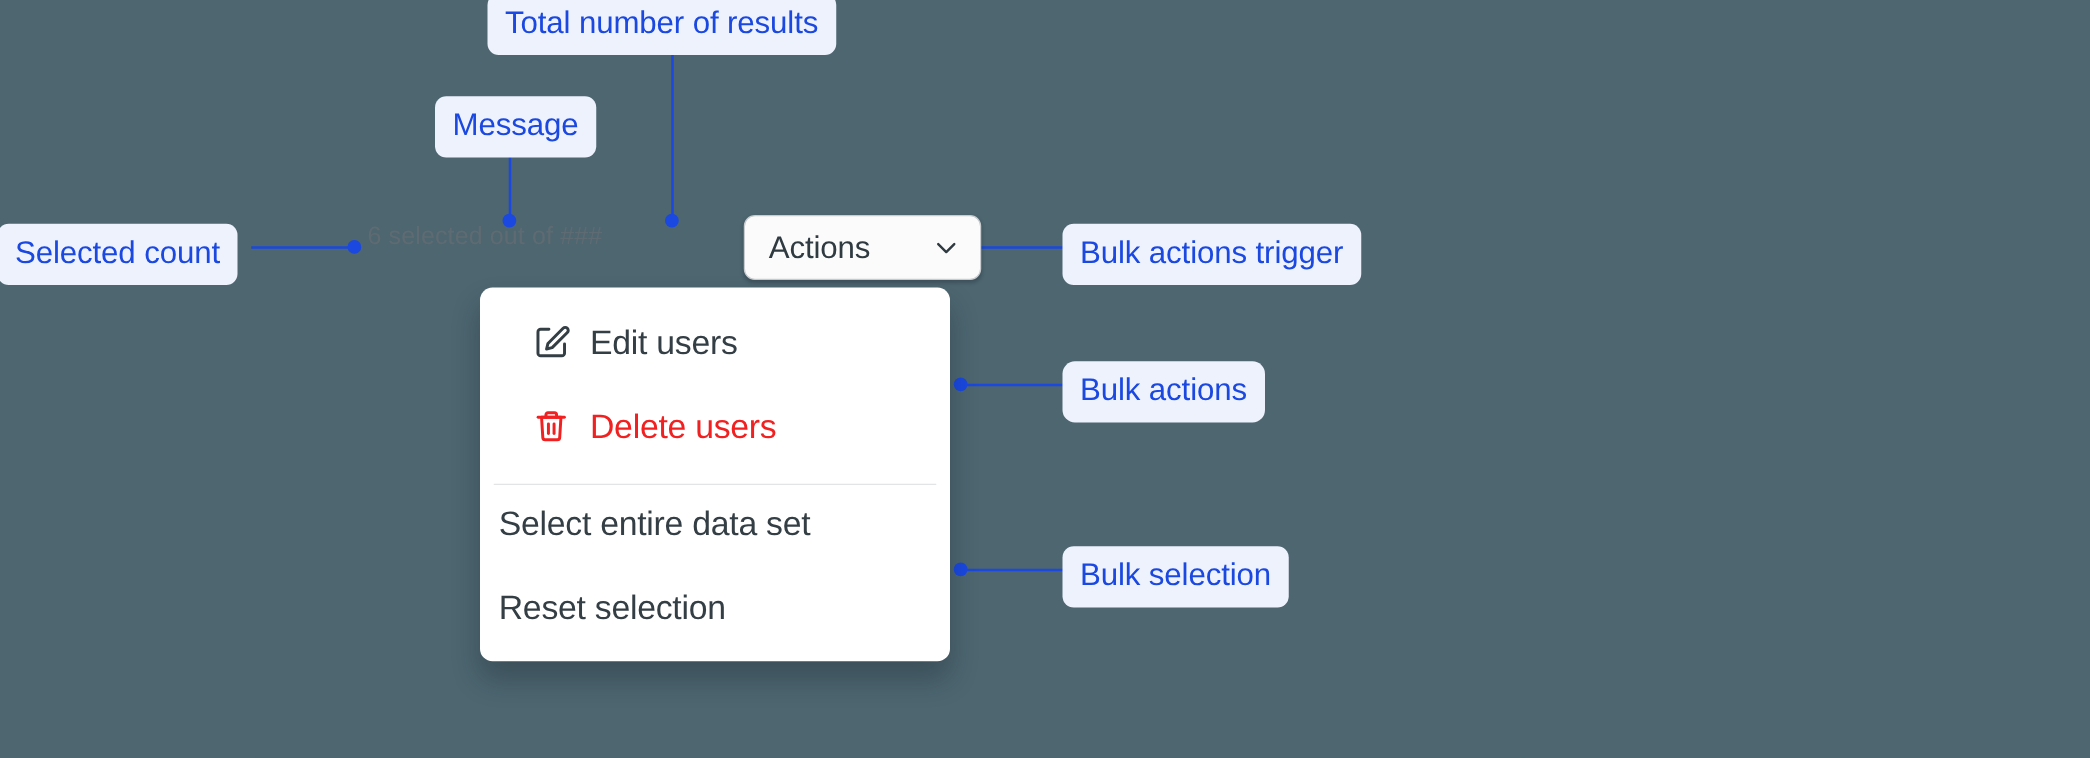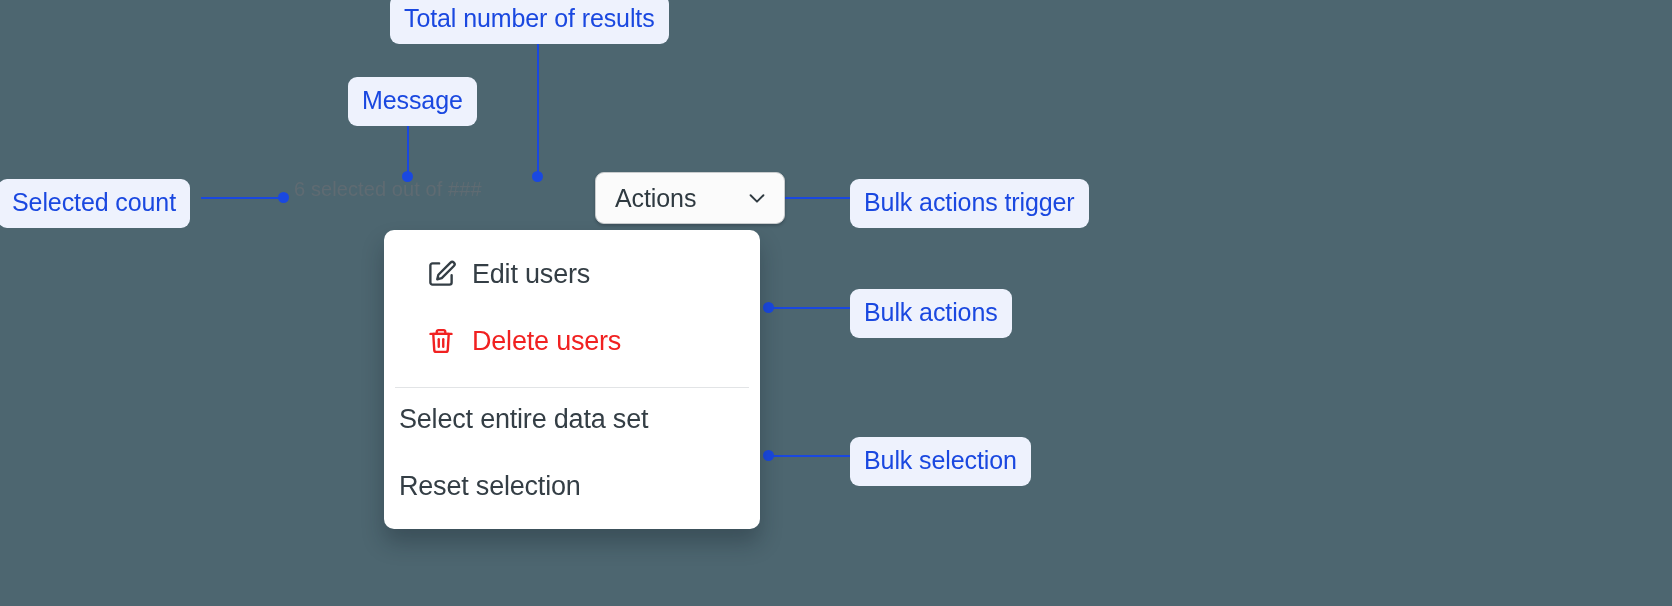--- a/index.html
+++ b/index.html
@@ -161,21 +161,21 @@
   <div class="dot" style="left:763px; top:450px;"></div>
 
   <div class="anno" style="left:390px; top:-5px;">Total number of results</div>
 
   <div class="anno" style="left:348px; top:57px;margin-top:20px;">Message</div>
 
   <div class="anno" style="left:-2px; top:179px;">Selected count</div>
 
   <div class="anno" style="left:850px; top:179px;">Bulk actions trigger</div>
 
-  <div class="anno" style="left:850px; top:289px;">Bulk actions</div>
+  <div class="anno" style="left:850px; top:289px;border-radius:10px;">Bulk actions</div>
 
   <div class="anno" style="left:850px; top:437px;">Bulk selection</div>
 
   <div class="sel-msg">6 selected out of ###</div>
 
   <div class="actions-btn">
     <span class="label">Actions</span>
     <span style="display:flex;align-items:center;">
       <svg class="chev" viewBox="0 0 24 24" fill="none" stroke="#2f3a41" stroke-width="2.1" stroke-linecap="round" stroke-linejoin="round">
         <polyline points="5,9 12,16 19,9"></polyline>

